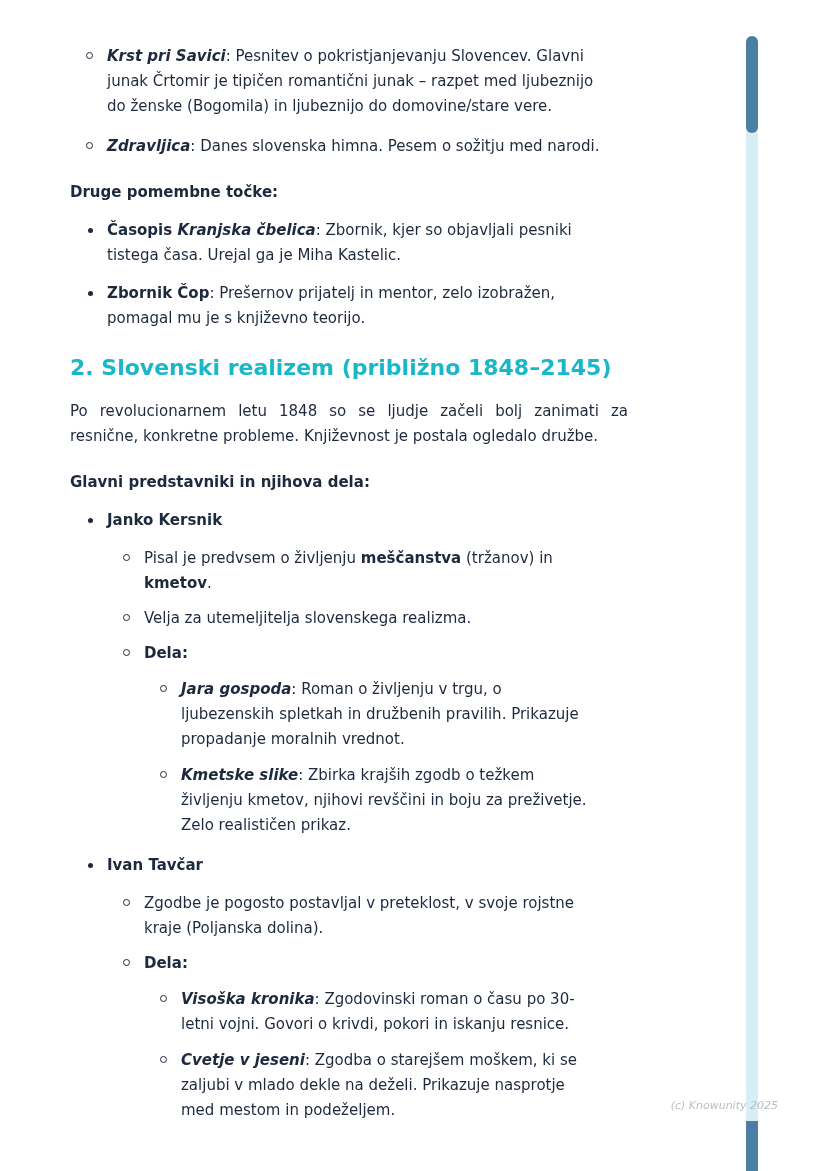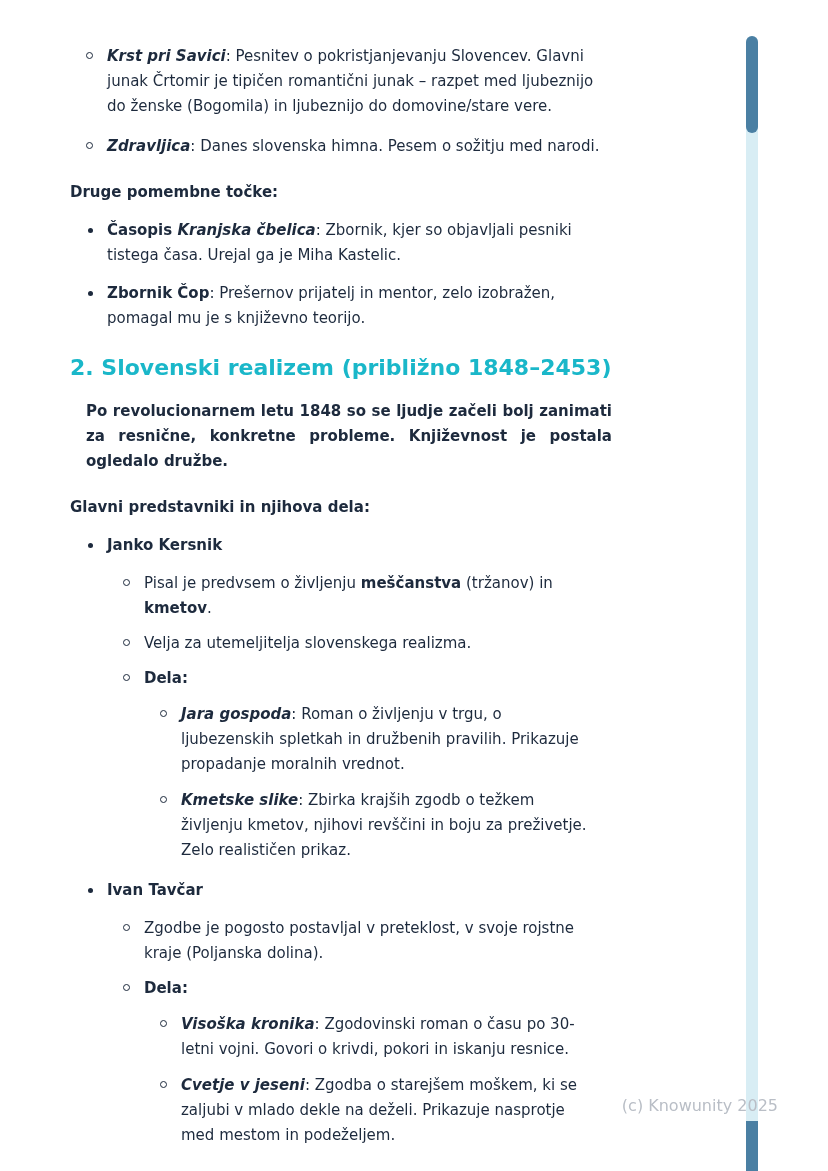--- a/index.html
+++ b/index.html
@@ -21,21 +21,21 @@
     font-family: "DejaVu Sans", "Liberation Sans", sans-serif;
     font-size: 15px;
     line-height: 25px;
   }
   .content {
     position: absolute;
     left: 70px;
     top: 32px;
     width: 558px;
   }
-  p { margin: 16px; font-weight: bold; }
+  p { margin: 0; }
   ul { list-style: none; margin: 12px; padding: 0; }
   li { position: relative; padding-left: 25px; }
 
   
   .disc > li::before {
     content: "";
     position: absolute;
     left: 6px; top: 10px;
     width: 5px; height: 5px;
     border-radius: 50%;
@@ -92,24 +92,25 @@
   .strip-thumb-bottom {
     position: absolute;
     bottom: 0; left: 0;
     width: 100%; height: 50px;
     background: var(--strip-thumb);
   }
   .footer {
     position: absolute;
     top: 1098px;
     right: 50px;
-    font-size: 16px;
+    font-size: 11px;
     line-height: 15px;
     color: var(--muted);
     z-index: 2;
+    font-style: italic;
   }
 </style>
 </head>
 <body>
 
 <div class="page">
   <main class="content">
 
     <ul class="circle top-list">
       <li>
@@ -124,21 +125,21 @@
 
     <ul class="disc other-list">
       <li>
         <span class="b">Časopis </span><span class="bi">Kranjska čbelica</span><span>: Zbornik, kjer so objavljali pesniki tistega časa. Urejal ga je Miha Kastelic.</span>
       </li>
       <li>
         <span class="b">Zbornik Čop</span><span>: Prešernov prijatelj in mentor, zelo izobražen, pomagal mu je s književno teorijo.</span>
       </li>
     </ul>
 
-    <h2 class="section-heading">2. Slovenski realizem (približno 1848–2453)</h2>
+    <h2 class="section-heading">2. Slovenski realizem (približno 1848–2145)</h2>
 
     <p class="para justify">Po revolucionarnem letu 1848 so se ljudje začeli bolj zanimati za resnične, konkretne probleme. Književnost je postala ogledalo družbe.</p>
 
     <p class="bold-label">Glavni predstavniki in njihova dela:</p>
 
     <ul class="disc authors">
 
       <li>
         <span class="b">Janko Kersnik</span>
         <ul class="circle points">

